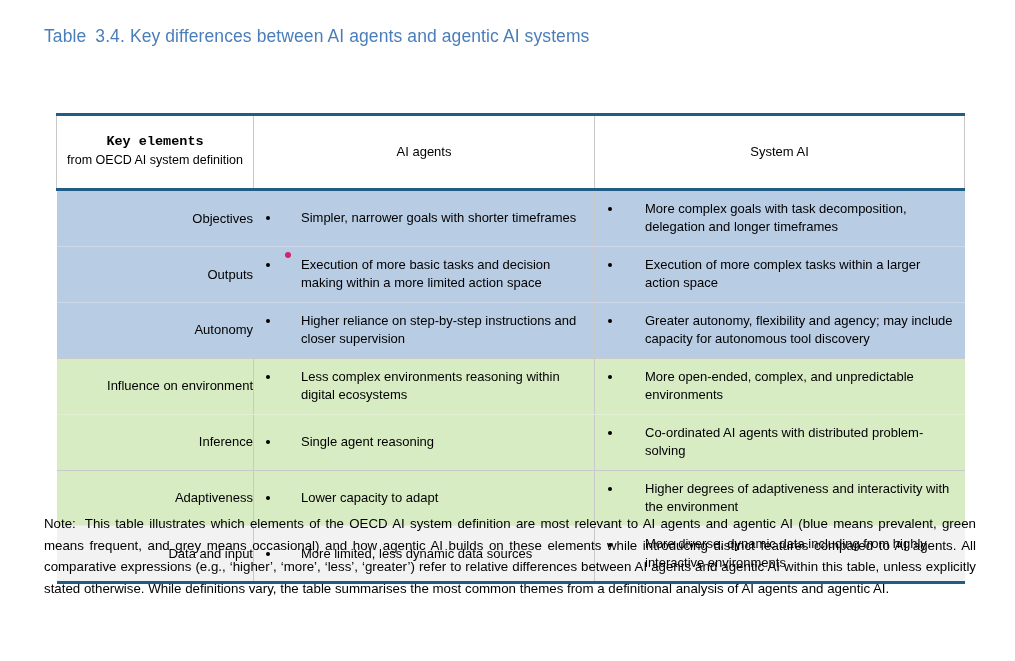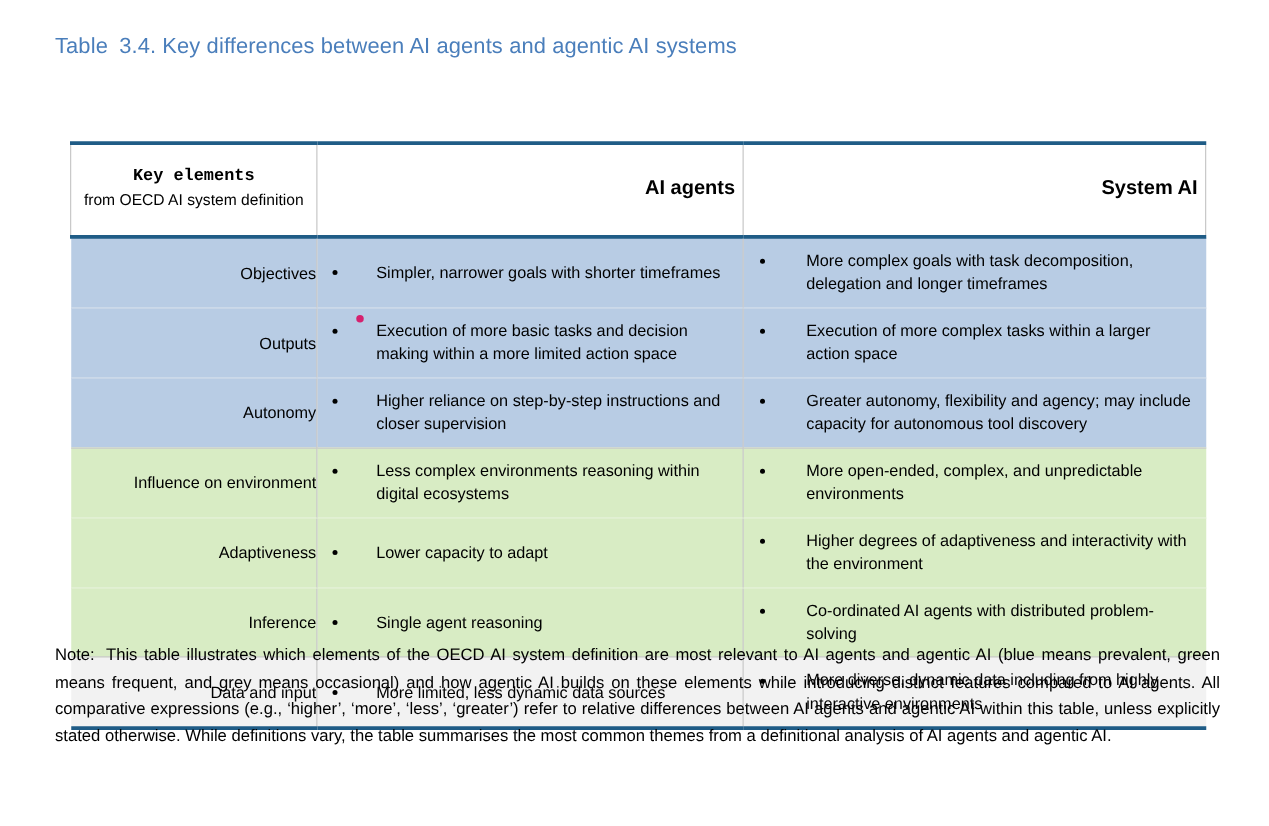--- a/index.html
+++ b/index.html
@@ -83,24 +83,23 @@
     color: #000;
     font-family: Liberation Mono, monospace;
   }
   .hdr-sub {
     font-size: 12.5px;
     font-weight: normal;
     line-height: 1.4;
     color: #000;
   }
   .hdr-plain {
-    font-size: 16px;
-    font-weight: bold;
-    color: #000;
-    text-align: right;
+    font-size: 13px;
+    font-weight: normal;
+    color: #000;
   }
 
   table.main td {
     vertical-align: middle;
     border-left: 1px solid #c9c9c9;
     border-right: 1px solid #c9c9c9;
     padding: 0;
   }
   table.main tr td:first-child { border-left: none; text-align: right; }
   table.main tr td:last-child  { border-right: none; margin-left: 16px; }
@@ -250,43 +249,43 @@
               <ul class="bul">
                 <li><span class="dot"></span><span>Less complex environments reasoning within digital ecosystems</span></li>
               </ul>
             </td>
             <td class="col3">
               <ul class="bul">
                 <li><span class="dot"></span><span>More open-ended, complex, and unpredictable environments</span></li>
               </ul>
             </td>
           </tr>
+          <tr class="band-green last-green">
+            <td class="key-cell">Inference</td>
+            <td class="col2">
+              <ul class="bul">
+                <li><span class="dot"></span><span>Single agent reasoning</span></li>
+              </ul>
+            </td>
+            <td class="col3">
+              <ul class="bul">
+                <li><span class="dot"></span><span>Co-ordinated AI agents with distributed problem-solving</span></li>
+              </ul>
+            </td>
+          </tr>
           <tr class="band-green">
             <td class="key-cell">Adaptiveness</td>
             <td class="col2">
               <ul class="bul">
                 <li><span class="dot"></span><span>Lower capacity to adapt</span></li>
               </ul>
             </td>
             <td class="col3">
               <ul class="bul">
                 <li><span class="dot"></span><span>Higher degrees of adaptiveness and interactivity with the environment</span></li>
-              </ul>
-            </td>
-          </tr>
-          <tr class="band-green last-green">
-            <td class="key-cell">Inference</td>
-            <td class="col2">
-              <ul class="bul">
-                <li><span class="dot"></span><span>Single agent reasoning</span></li>
-              </ul>
-            </td>
-            <td class="col3">
-              <ul class="bul">
-                <li><span class="dot"></span><span>Co-ordinated AI agents with distributed problem-solving</span></li>
               </ul>
             </td>
           </tr>
           <tr class="band-grey">
             <td class="key-cell">Data and input</td>
             <td class="col2">
               <ul class="bul">
                 <li><span class="dot"></span><span>More limited, less dynamic data sources</span></li>
               </ul>
             </td>

